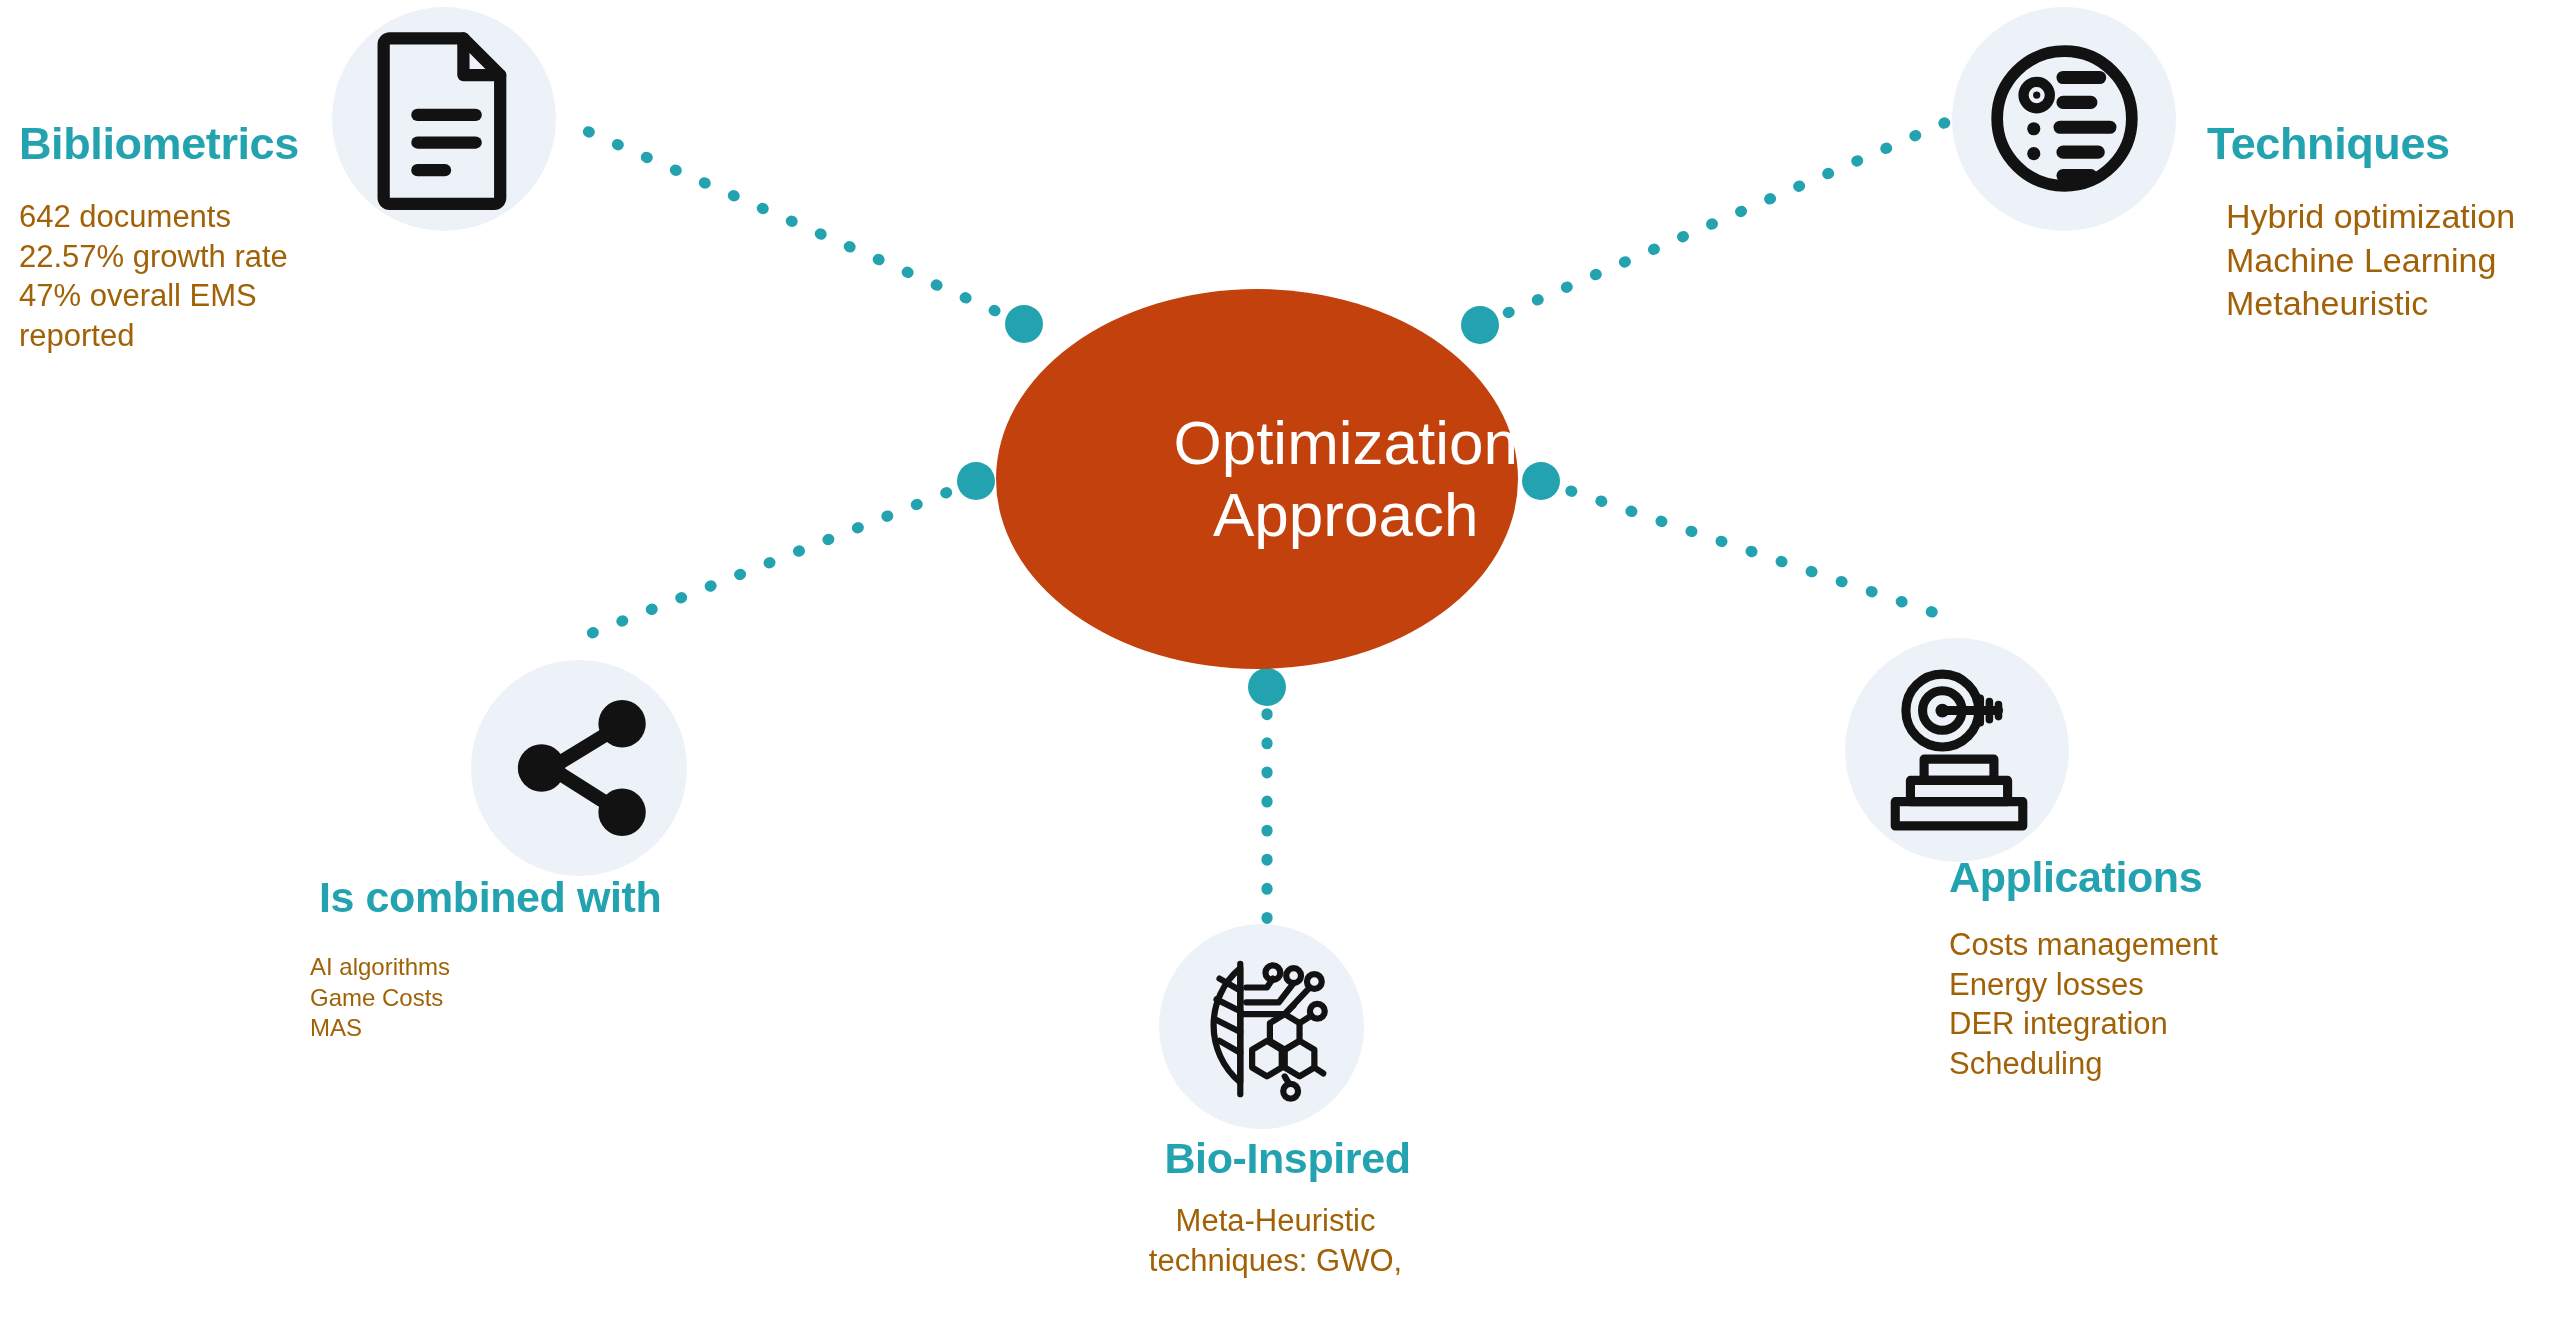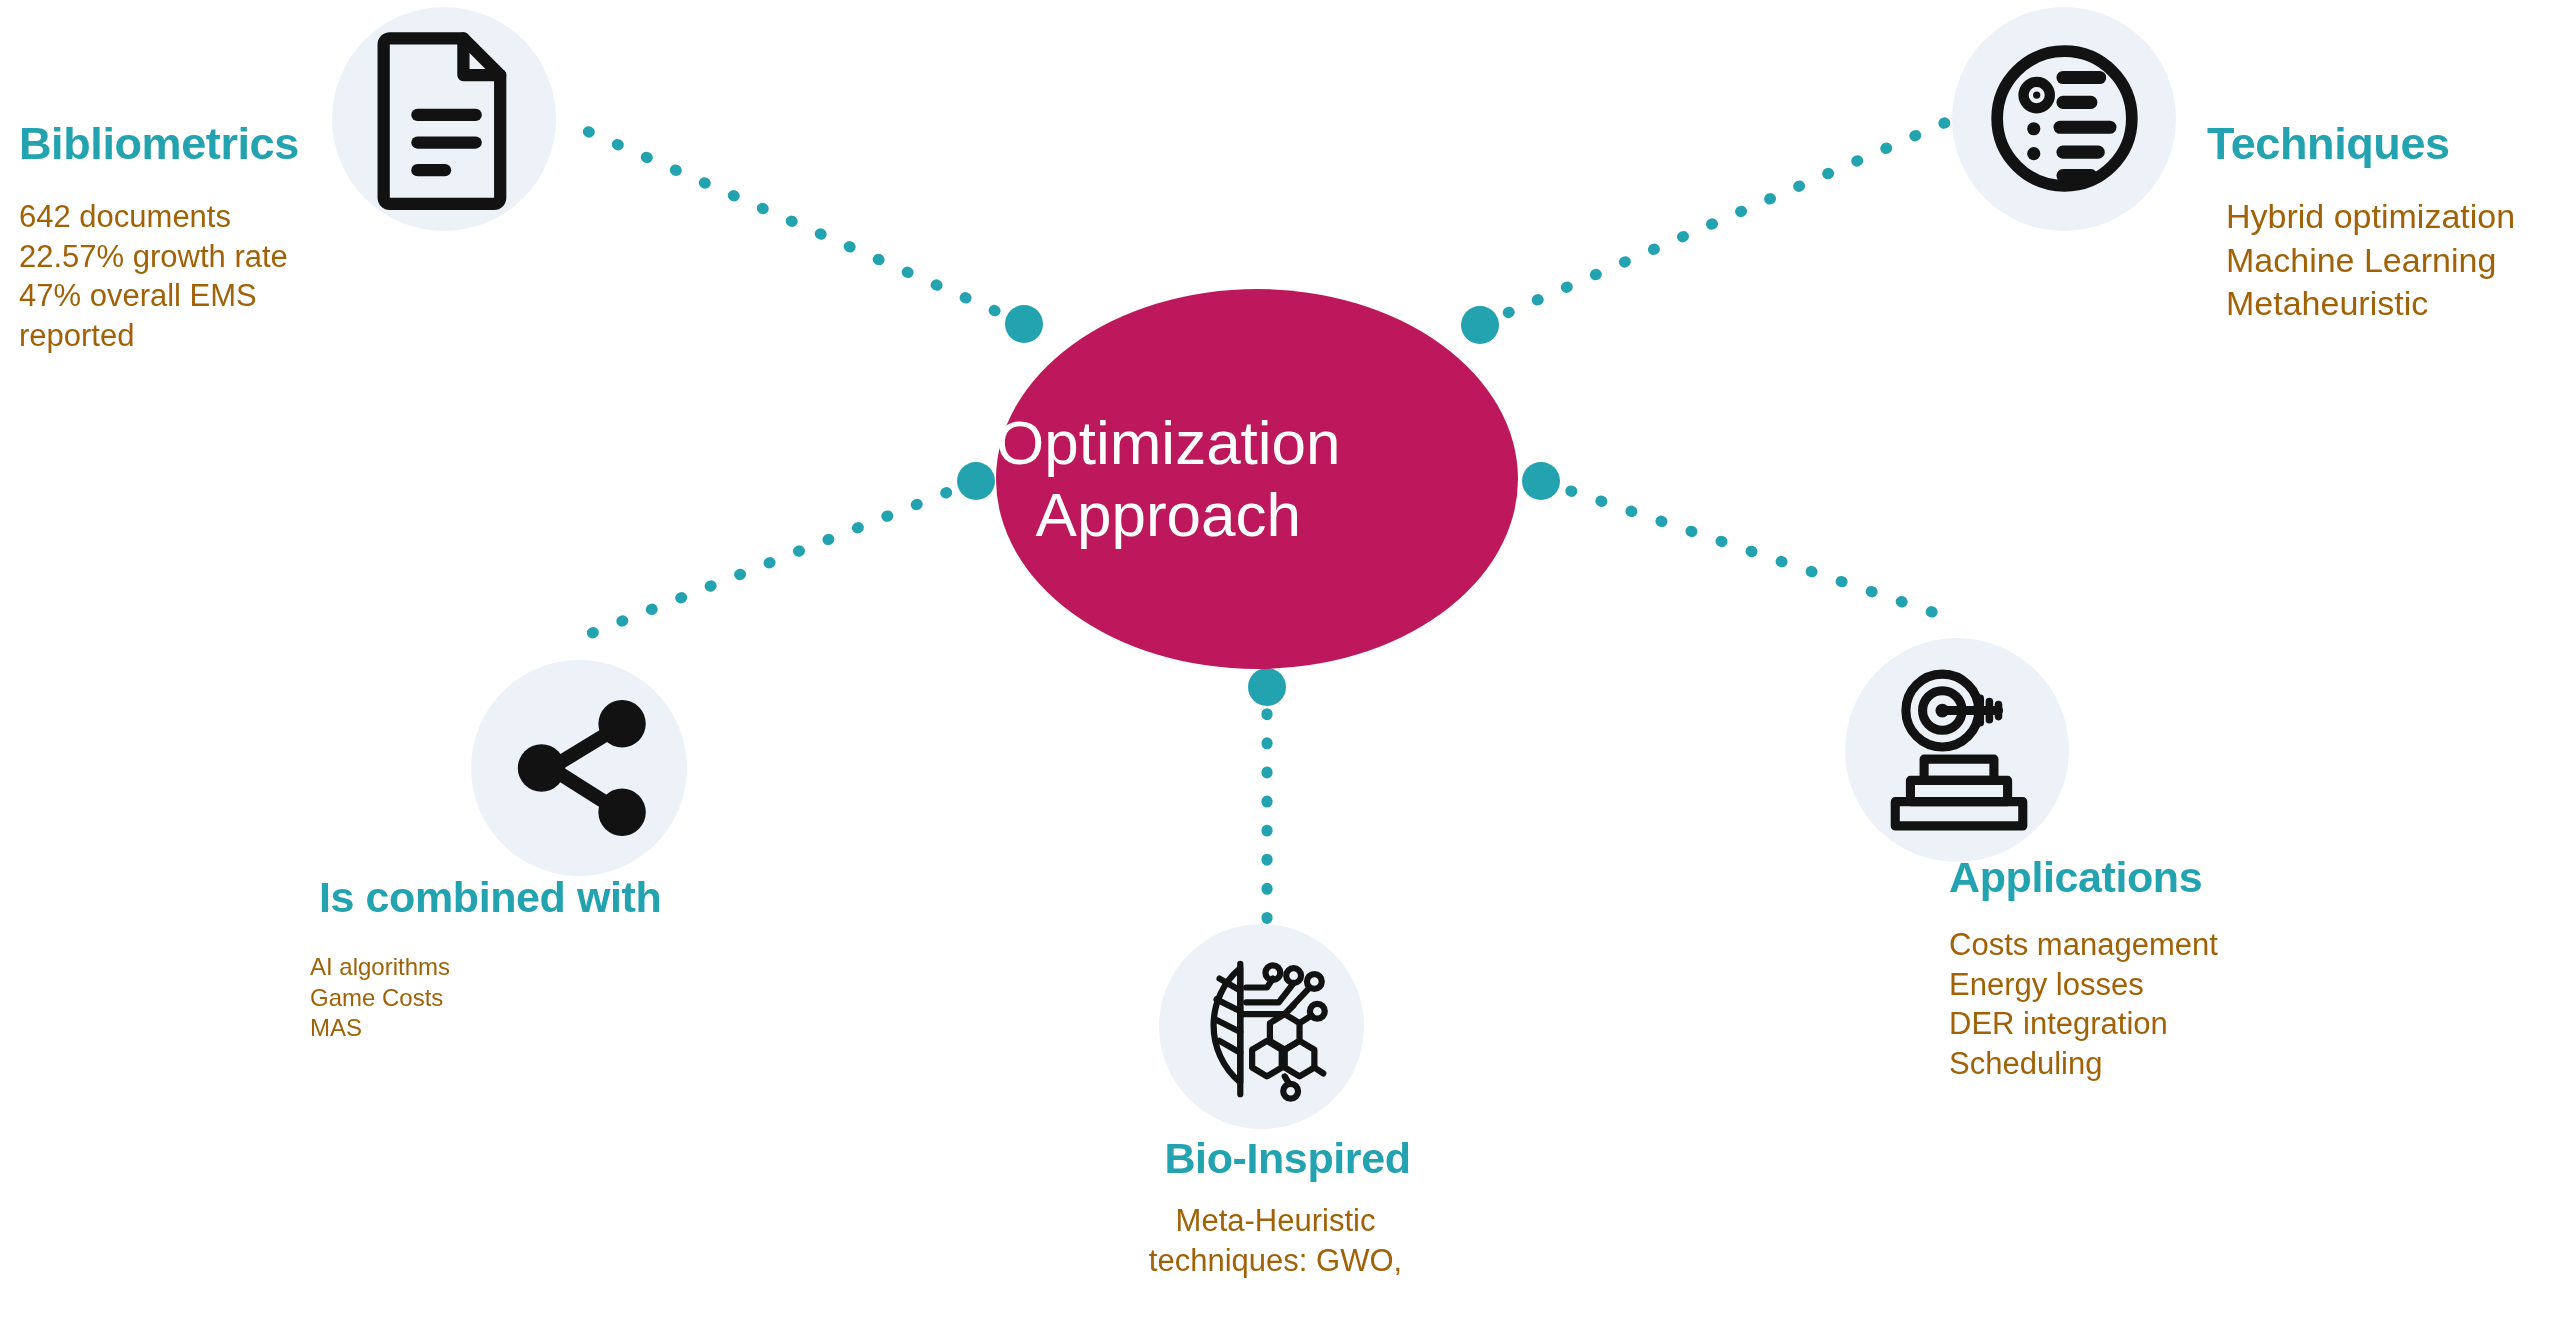--- a/index.html
+++ b/index.html
@@ -21,22 +21,22 @@
   .node{position:absolute;}
   .heading{
     color:#23A2B0;font-weight:bold;
     letter-spacing:-0.4px;line-height:1.05;
     white-space:nowrap;
   }
   .body{
     color:#a16207;line-height:1.28;
   }
   .center-ellipse{
-    position:absolute;background:#be185d;border-radius:50%;
-    display:flex;align-items:center;justify-content:flex-start;
+    position:absolute;background:#c2410c;border-radius:50%;
+    display:flex;align-items:center;justify-content:flex-end;
   }
   .center-label{
     color:#ffffff;text-align:center;line-height:1.16;
     font-weight:normal;
   }
   .bigdot{position:absolute;border-radius:50%;background:#23A2B0;}
 </style>
 </head>
 <body>
 

